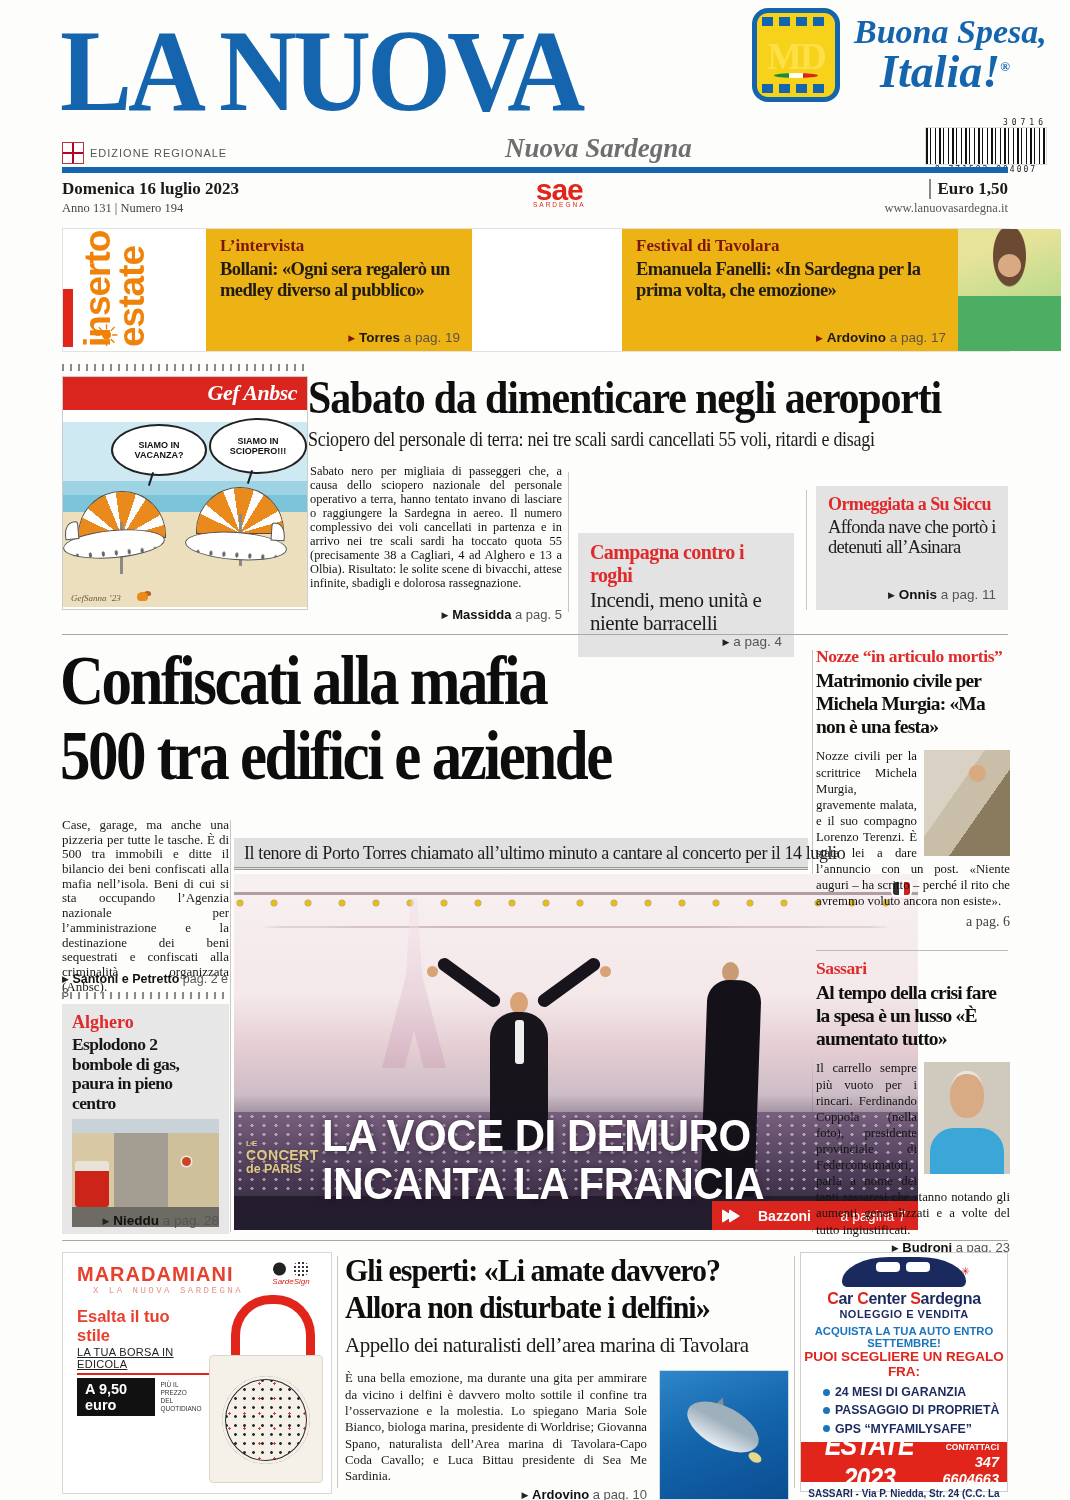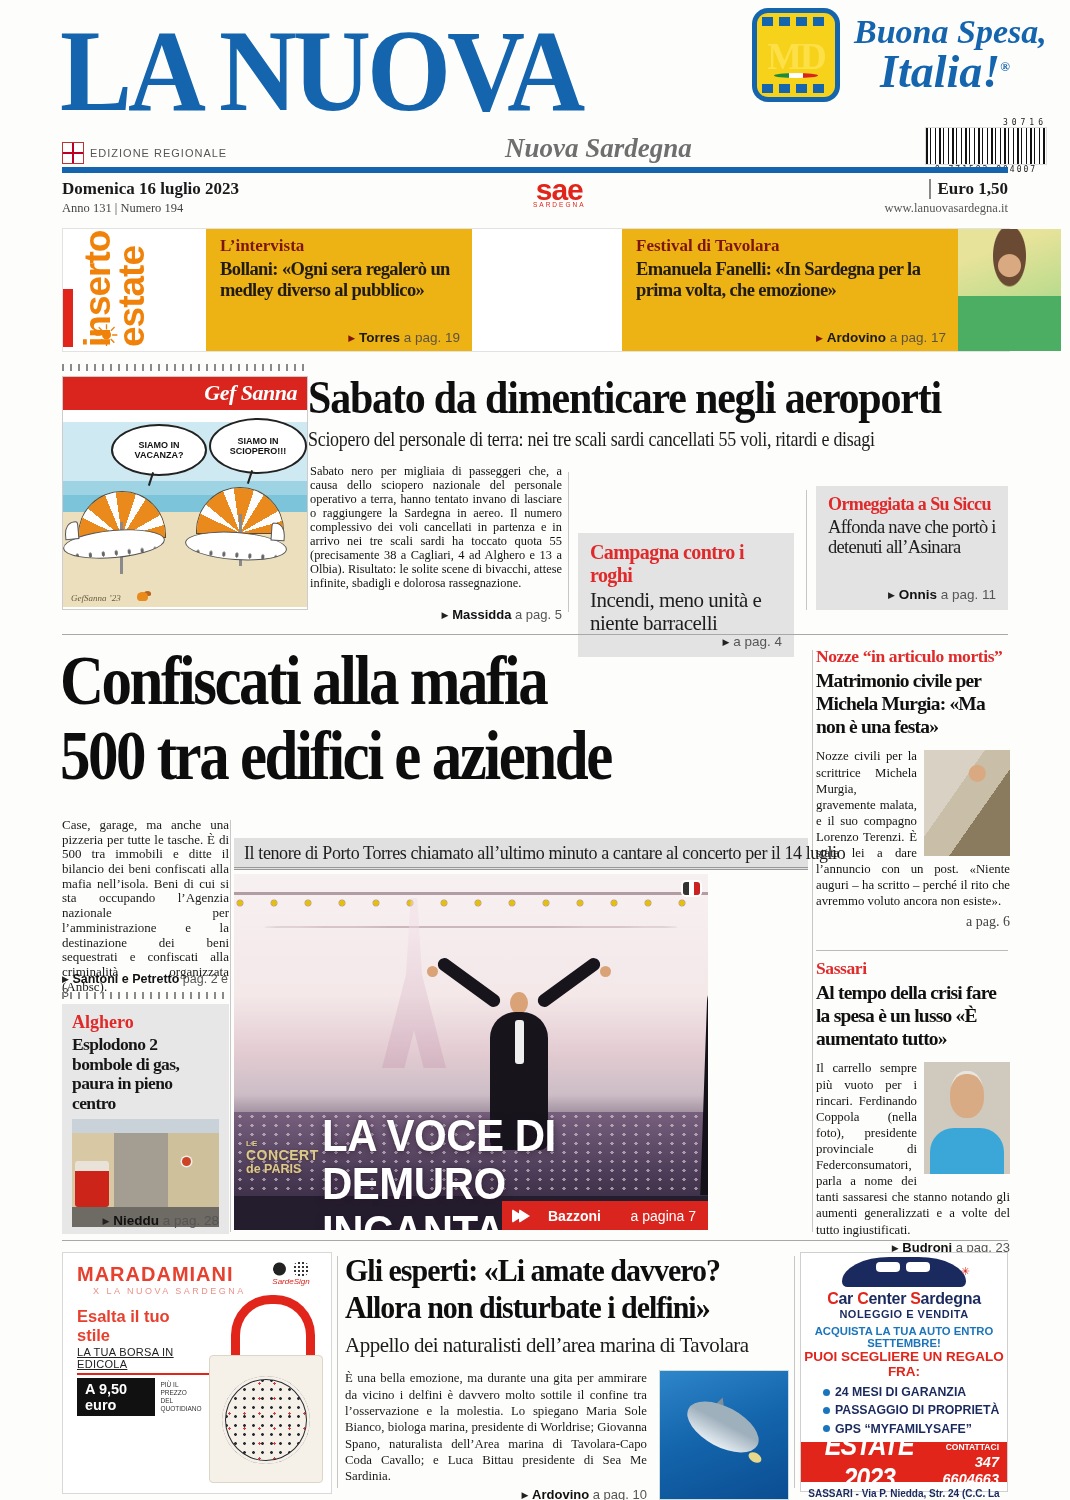--- a/index.html
+++ b/index.html
@@ -146,21 +146,21 @@
   .alg-photo .truck{position:absolute;left:3px;bottom:20px;width:34px;height:46px;background:
       linear-gradient(#e8e2d8 0 10px,#cc2418 10px);border-radius:3px;}
   .alg-photo .road{position:absolute;left:0;right:0;bottom:0;height:20px;background:#6e6a64;}
   .alg-photo .sign{position:absolute;right:28px;top:38px;width:9px;height:9px;border-radius:50%;background:#c42;box-shadow:0 0 0 1.5px #eee;}
   .alg-byline{position:absolute;right:10px;bottom:6px;font-size:13.5px;font-family:"Liberation Sans",sans-serif;color:#555;}
   .alg-byline b{color:#111;}
 
   
   .caption-bar{left:234px;top:838px;width:574px;height:32px;background:#e0e0e0;border-bottom:3px double #999;
       font-size:18px;color:#1d1d1d;padding:5px 10px 0 10px;box-sizing:border-box;letter-spacing:-0.4px;white-space:nowrap;}
-  .concert{left:234px;top:874px;width:474px;height:356px;overflow:hidden;
+  .concert{left:234px;top:874px;width:684px;height:356px;overflow:hidden;
       background:linear-gradient(180deg,#f7f0f1 0%,#f4e8e9 34%,#e3ccd2 50%,#a488998c 62%,#5c4760 76%,#352a3e 100%);}
   .concert .lights{position:absolute;left:0;right:0;top:22px;height:12px;
       background:radial-gradient(circle at 6px 7px,#e3c00c 2.6px,rgba(120,60,60,.45) 3px,transparent 4px);background-size:34px 12px;}
   .concert .truss{position:absolute;left:0;right:0;top:18px;height:3px;background:rgba(120,90,100,.55);}
   .concert .truss2{position:absolute;left:30px;right:30px;top:52px;height:2px;background:rgba(140,105,115,.4);border-radius:50%;}
   .concert .eiffel{position:absolute;left:140px;top:24px;width:80px;height:170px;opacity:.45;
       background:linear-gradient(to top,#c9a0b4,#f0dce6 80%);
       clip-path:polygon(10% 100%,40% 45%,46% 0,54% 0,60% 45%,90% 100%,62% 100%,50% 78%,38% 100%);}
   .concert .crowd{position:absolute;left:0;right:0;bottom:0;height:118px;background:
       radial-gradient(rgba(236,222,230,.55) 1.6px,transparent 2px),
@@ -210,21 +210,21 @@
       box-shadow:0 -4px 0 -1px #e8e4de;}
   .coppola-photo .polo{position:absolute;left:6px;bottom:0;width:74px;height:46px;border-radius:24px 24px 0 0;background:#3aa7d8;}
   .rcol-page{text-align:right;font-size:14px;color:#444;margin-top:4px;}
   .rcol-byl{text-align:right;font-size:13px;color:#555;font-family:"Liberation Sans",sans-serif;margin-top:2px;}
   .rcol-byl b{color:#111;}
 
   
   .mara{left:62px;top:1252px;width:268px;height:240px;border:1px solid #d8d8d8;background:#fff;overflow:hidden;}
   .mara-logo{position:absolute;left:14px;top:10px;color:#e8402f;font-weight:bold;font-size:20px;
       font-family:"Liberation Sans",sans-serif;letter-spacing:1px;}
-  .mara-sub{position:absolute;left:30px;top:33px;color:#ea9288;font-size:9px;letter-spacing:2.5px;font-family:Liberation Sans, sans-serif;}
+  .mara-sub{position:absolute;left:30px;top:33px;color:#ea9288;font-size:9px;letter-spacing:2.5px;font-family:Liberation Mono, monospace;}
   .sardesign{position:absolute;right:10px;top:8px;width:60px;text-align:center;}
   .sardesign .icons{display:flex;justify-content:center;gap:4px;}
   .sardesign .rooster{width:16px;height:16px;background:radial-gradient(circle at 40% 50%,#222 6px,transparent 7px);border-radius:50%;box-shadow:2px -2px 0 -4px #d9251d;}
   .sardesign .disc{width:16px;height:16px;border-radius:50%;background:radial-gradient(#333 1px,transparent 1.2px);background-size:4px 4px;}
   .sardesign .cap{color:#d9251d;font-size:8px;font-style:italic;font-family:"Liberation Sans",sans-serif;}
   .mara-left{position:absolute;left:14px;top:54px;width:128px;font-family:"Liberation Sans",sans-serif;}
   .mara-title{color:#e8402f;font-weight:bold;font-size:16.5px;}
   .mara-body{margin-top:4px;font-size:8.3px;line-height:1.35;color:#555;}
   .mara-line{margin-top:1px;font-size:11px;color:#222;letter-spacing:.3px;text-decoration:underline;}
   .mara-redline{margin-top:3px;height:2px;background:#e1251b;width:230px;}
@@ -327,21 +327,21 @@
     <div class="feature f2">
       <div class="kick">Festival di Tavolara</div>
       <div class="ttl">Emanuela Fanelli: «In Sardegna per la prima volta, che emozione»</div>
       <div class="byl"><span class="tri">▶</span> <b>Ardovino</b> <span>a pag. 17</span></div>
     </div>
     <div class="photo-fanelli"></div>
   </div>
 
   <div class="abs film-dashes"></div>
   <div class="abs comic">
-    <div class="comic-banner">Gef Sanna</div>
+    <div class="comic-banner">Gef Anbsc</div>
     <div class="comic-art">
       <div class="umb u1"></div>
       <div class="umb u2"></div>
       <div class="pole p1"></div>
         <div class="pole p2"></div>
       <div class="plane pl1">
           <div class="fin"></div>
         </div>
       <div class="plane pl2">
           <div class="fin"></div>

